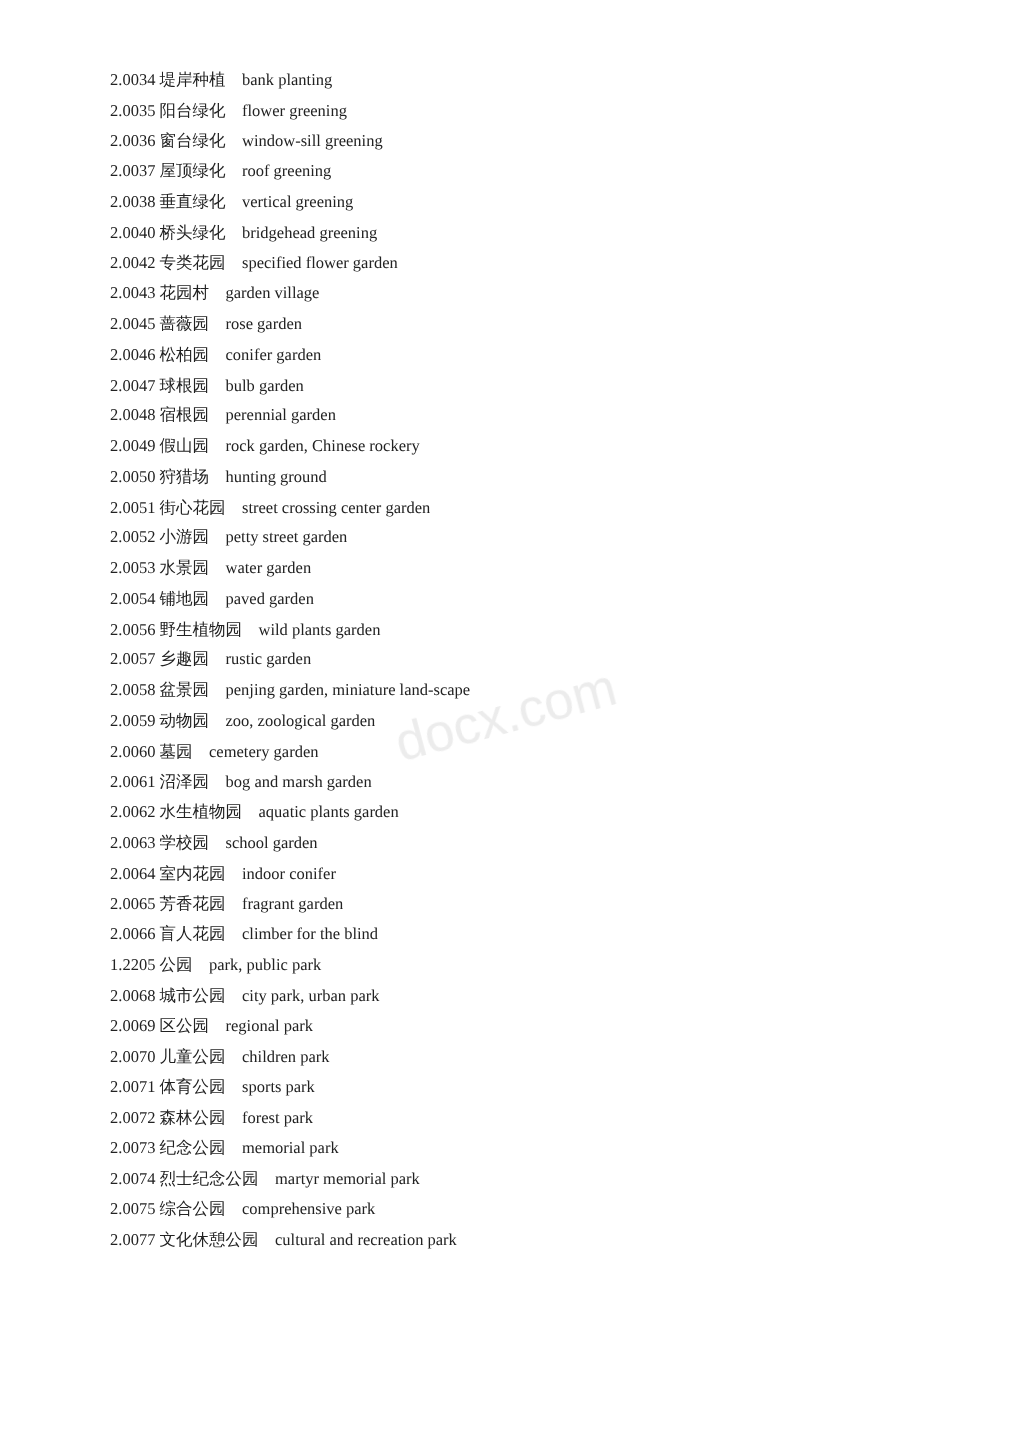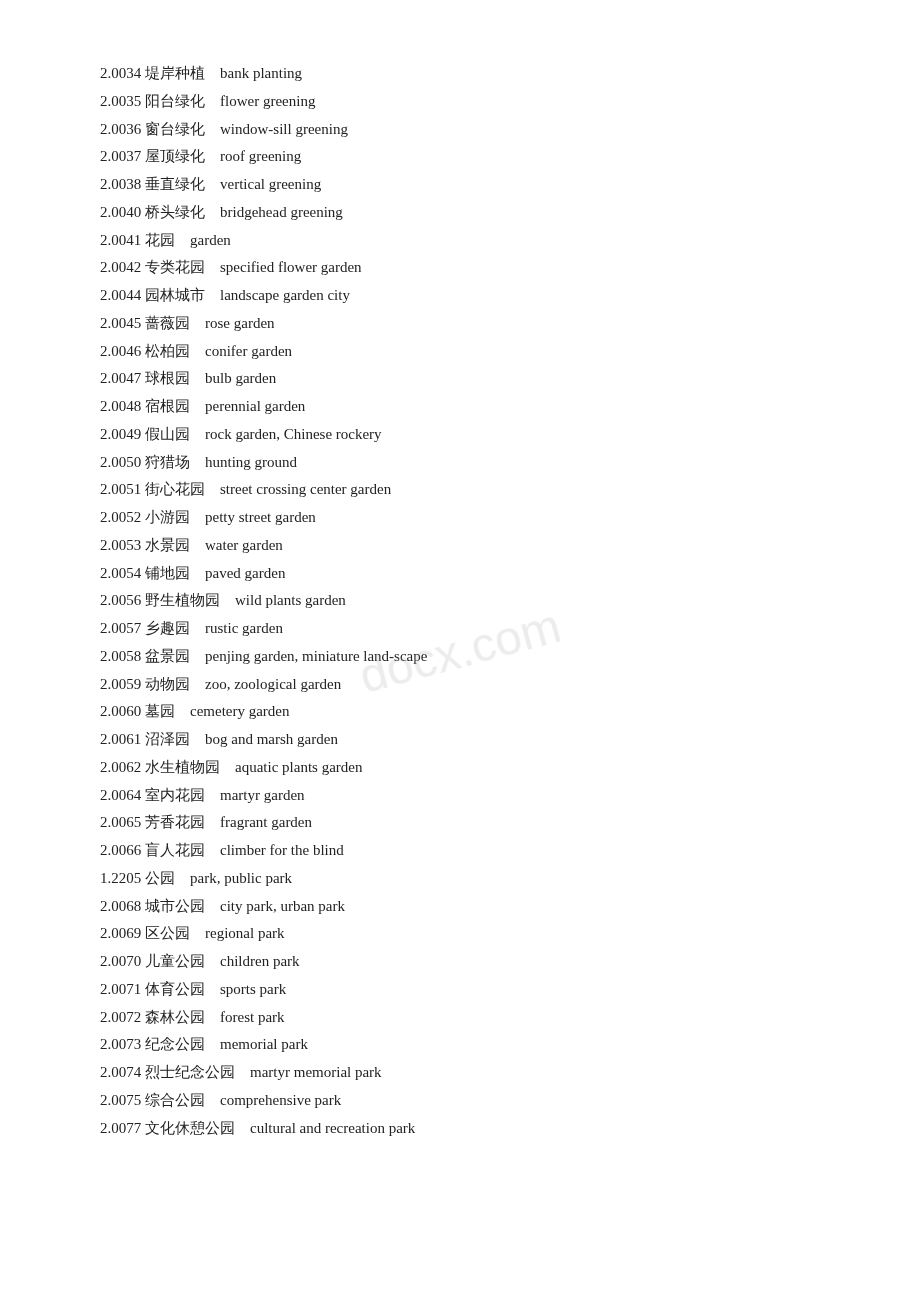--- a/index.html
+++ b/index.html
@@ -38,41 +38,41 @@
 
 <div class="watermark">docx.com</div>
 
 <div id="content-list">
     <div class="entry"><span>2.0034 </span><span>堤岸种植</span>&nbsp;&nbsp;&nbsp;&nbsp;<span>bank planting</span></div>
     <div class="entry"><span>2.0035 </span><span>阳台绿化</span>&nbsp;&nbsp;&nbsp;&nbsp;<span>flower greening</span></div>
     <div class="entry"><span>2.0036 </span><span>窗台绿化</span>&nbsp;&nbsp;&nbsp;&nbsp;<span>window-sill greening</span></div>
     <div class="entry"><span>2.0037 </span><span>屋顶绿化</span>&nbsp;&nbsp;&nbsp;&nbsp;<span>roof greening</span></div>
     <div class="entry"><span>2.0038 </span><span>垂直绿化</span>&nbsp;&nbsp;&nbsp;&nbsp;<span>vertical greening</span></div>
     <div class="entry"><span>2.0040 </span><span>桥头绿化</span>&nbsp;&nbsp;&nbsp;&nbsp;<span>bridgehead greening</span></div>
-    <div class="entry"><span>2.0041 </span><span>花园</span>&nbsp;&nbsp;&nbsp;&nbsp;<span>garden</span></div>
     <div class="entry"><span>2.0042 </span><span>专类花园</span>&nbsp;&nbsp;&nbsp;&nbsp;<span>specified flower garden</span></div>
-    <div class="entry"><span>2.0044 </span><span>园林城市</span>&nbsp;&nbsp;&nbsp;&nbsp;<span>landscape garden city</span></div>
+    <div class="entry"><span>2.0043 </span><span>花园村</span>&nbsp;&nbsp;&nbsp;&nbsp;<span>garden village</span></div>
     <div class="entry"><span>2.0045 </span><span>蔷薇园</span>&nbsp;&nbsp;&nbsp;&nbsp;<span>rose garden</span></div>
     <div class="entry"><span>2.0046 </span><span>松柏园</span>&nbsp;&nbsp;&nbsp;&nbsp;<span>conifer garden</span></div>
     <div class="entry"><span>2.0047 </span><span>球根园</span>&nbsp;&nbsp;&nbsp;&nbsp;<span>bulb garden</span></div>
     <div class="entry"><span>2.0048 </span><span>宿根园</span>&nbsp;&nbsp;&nbsp;&nbsp;<span>perennial garden</span></div>
     <div class="entry"><span>2.0049 </span><span>假山园</span>&nbsp;&nbsp;&nbsp;&nbsp;<span>rock garden, Chinese rockery</span></div>
     <div class="entry"><span>2.0050 </span><span>狩猎场</span>&nbsp;&nbsp;&nbsp;&nbsp;<span>hunting ground</span></div>
     <div class="entry"><span>2.0051 </span><span>街心花园</span>&nbsp;&nbsp;&nbsp;&nbsp;<span>street crossing center garden</span></div>
     <div class="entry"><span>2.0052 </span><span>小游园</span>&nbsp;&nbsp;&nbsp;&nbsp;<span>petty street garden</span></div>
     <div class="entry"><span>2.0053 </span><span>水景园</span>&nbsp;&nbsp;&nbsp;&nbsp;<span>water garden</span></div>
     <div class="entry"><span>2.0054 </span><span>铺地园</span>&nbsp;&nbsp;&nbsp;&nbsp;<span>paved garden</span></div>
     <div class="entry"><span>2.0056 </span><span>野生植物园</span>&nbsp;&nbsp;&nbsp;&nbsp;<span>wild plants garden</span></div>
     <div class="entry"><span>2.0057 </span><span>乡趣园</span>&nbsp;&nbsp;&nbsp;&nbsp;<span>rustic garden</span></div>
     <div class="entry"><span>2.0058 </span><span>盆景园</span>&nbsp;&nbsp;&nbsp;&nbsp;<span>penjing garden, miniature land-scape</span></div>
     <div class="entry"><span>2.0059 </span><span>动物园</span>&nbsp;&nbsp;&nbsp;&nbsp;<span>zoo, zoological garden</span></div>
     <div class="entry"><span>2.0060 </span><span>墓园</span>&nbsp;&nbsp;&nbsp;&nbsp;<span>cemetery garden</span></div>
     <div class="entry"><span>2.0061 </span><span>沼泽园</span>&nbsp;&nbsp;&nbsp;&nbsp;<span>bog and marsh garden</span></div>
     <div class="entry"><span>2.0062 </span><span>水生植物园</span>&nbsp;&nbsp;&nbsp;&nbsp;<span>aquatic plants garden</span></div>
-    <div class="entry"><span>2.0064 </span><span>室内花园</span>&nbsp;&nbsp;&nbsp;&nbsp;<span>martyr garden</span></div>
+    <div class="entry"><span>2.0063 </span><span>学校园</span>&nbsp;&nbsp;&nbsp;&nbsp;<span>school garden</span></div>
+    <div class="entry"><span>2.0064 </span><span>室内花园</span>&nbsp;&nbsp;&nbsp;&nbsp;<span>indoor conifer</span></div>
     <div class="entry"><span>2.0065 </span><span>芳香花园</span>&nbsp;&nbsp;&nbsp;&nbsp;<span>fragrant garden</span></div>
     <div class="entry"><span>2.0066 </span><span>盲人花园</span>&nbsp;&nbsp;&nbsp;&nbsp;<span>climber for the blind</span></div>
     <div class="entry"><span>1.2205 </span><span>公园</span>&nbsp;&nbsp;&nbsp;&nbsp;<span>park, public park</span></div>
     <div class="entry"><span>2.0068 </span><span>城市公园</span>&nbsp;&nbsp;&nbsp;&nbsp;<span>city park, urban park</span></div>
     <div class="entry"><span>2.0069 </span><span>区公园</span>&nbsp;&nbsp;&nbsp;&nbsp;<span>regional park</span></div>
     <div class="entry"><span>2.0070 </span><span>儿童公园</span>&nbsp;&nbsp;&nbsp;&nbsp;<span>children park</span></div>
     <div class="entry"><span>2.0071 </span><span>体育公园</span>&nbsp;&nbsp;&nbsp;&nbsp;<span>sports park</span></div>
     <div class="entry"><span>2.0072 </span><span>森林公园</span>&nbsp;&nbsp;&nbsp;&nbsp;<span>forest park</span></div>
     <div class="entry"><span>2.0073 </span><span>纪念公园</span>&nbsp;&nbsp;&nbsp;&nbsp;<span>memorial park</span></div>
     <div class="entry"><span>2.0074 </span><span>烈士纪念公园</span>&nbsp;&nbsp;&nbsp;&nbsp;<span>martyr memorial park</span></div>

